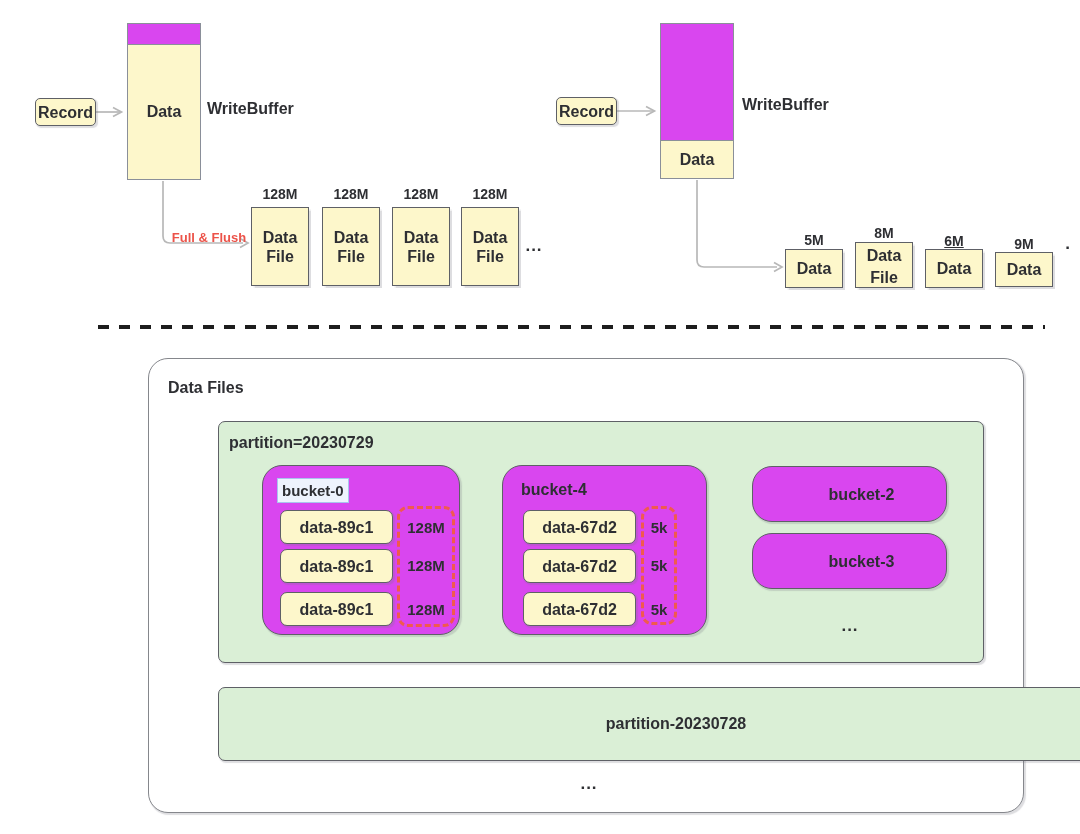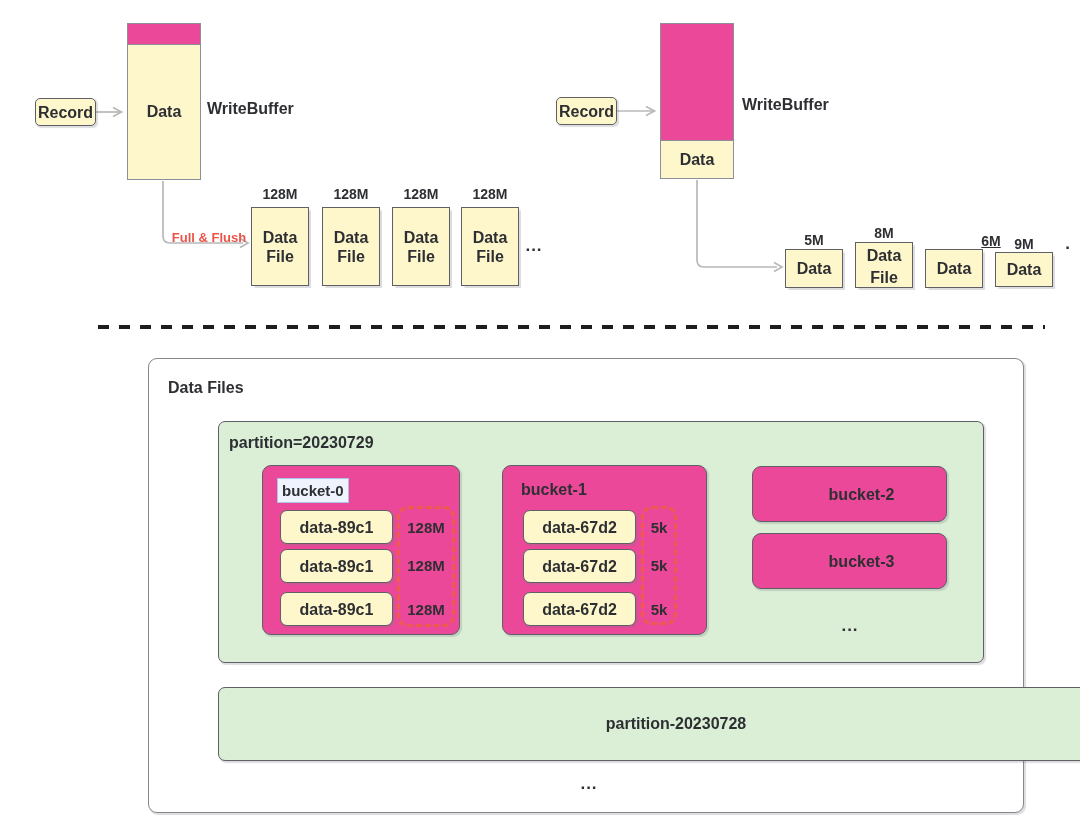--- a/index.html
+++ b/index.html
@@ -5,29 +5,29 @@
   html,body{margin:0;padding:0;background:#ffffff;}
   #canvas{
     position:relative;width:1080px;height:834px;background:#ffffff;overflow:hidden;
     font-family:"Liberation Sans",sans-serif;font-weight:700;color:#2e2f33;
   }
   .abs{position:absolute;box-sizing:border-box;}
   .center{display:flex;align-items:center;justify-content:center;text-align:center;}
   .shadow{box-shadow:1.5px 1.5px 1px rgba(120,120,130,0.25);}
   
   .yellow{background:#fdf7cb;}
-  .blue{background:#ec4899;padding-left:24px;}
+  .blue{background:#d946ef;padding-left:24px;}
   .green{background:#daefd6;}
   .white{background:#ffffff;}
   
   .bdark{border:1.6px solid #5e6066;}
   .bmid{border:1.6px solid #8a8f99;}
   .rounded{border-radius:7px;}
   .rounded-sm{border-radius:5px;}
-  .rounded-lg{border-radius:9px;}
+  .rounded-lg{border-radius:20px;}
   
   .t15{font-size:16px;line-height:19px;}
   .t16{font-size:16px;line-height:20px;}
   .t14{font-size:14px;line-height:17px;}
   .t13{font-size:13px;line-height:16px;}
   .red-label{color:#ec5349;}
   .ellipsis{font-size:17px;letter-spacing:1px;color:#2e2f33;}
   
   .wb-top{border-bottom:1.6px solid #8a8f99;}
   
@@ -109,21 +109,21 @@
 
 
   <div class="abs t14" style="left:785px;top:232px;width:58px;text-align:center;">5M</div>
   <div class="abs yellow bdark center t15 shadow" style="left:785px;top:249px;width:58px;height:39px;">
     <span>Data</span>
   </div>
   <div class="abs t14" style="left:855px;top:225px;width:58px;text-align:center;">8M</div>
   <div class="abs yellow bdark clip-box t15 shadow" style="left:855px;top:242px;width:58px;height:46px;line-height:22px;">
     <span style="display:inline-block;width:40px;">Data File</span>
   </div>
-  <div class="abs t14" style="left:962px;top:233px;width:58px;text-align:center;text-decoration:underline;">6M</div>
+  <div class="abs t14" style="left:925px;top:233px;width:58px;text-align:center;text-decoration:underline;">6M</div>
   <div class="abs yellow bdark center t15 shadow" style="left:925px;top:249px;width:58px;height:39px;">
     <span>Data</span>
   </div>
   <div class="abs t14" style="left:995px;top:236px;width:58px;text-align:center;">9M</div>
   <div class="abs yellow bdark center t15 shadow" style="left:995px;top:252px;width:58px;height:35px;">
     <span>Data</span>
   </div>
 
   <div class="abs ellipsis" style="left:1060px;top:234px;width:16px;text-align:center;">.</div>
 
@@ -149,21 +149,21 @@
           <span>data-89c1</span>
         </div>
         <div class="abs reddash" style="left:134px;top:40px;width:58px;height:121px;">
           <span class="dash-size" style="top:9px;">128M</span>
           <span class="dash-size" style="top:47px;">128M</span>
           <span class="dash-size" style="top:91px;">128M</span>
         </div>
       </div>
 
       <div class="abs blue bdark rounded-lg shadow" style="left:283px;top:43px;width:205px;height:170px;">
-        <div class="abs t15" style="left:18px;top:14px;">bucket-1</div>
+        <div class="abs t15" style="left:18px;top:14px;">bucket-4</div>
         <div class="abs yellow bdark rounded center t15 shadow" style="left:20px;top:44px;width:113px;height:34px;">
           <span>data-67d2</span>
         </div>
         <div class="abs yellow bdark rounded center t15 shadow" style="left:20px;top:83px;width:113px;height:34px;">
           <span>data-67d2</span>
         </div>
         <div class="abs yellow bdark rounded center t15 shadow" style="left:20px;top:126px;width:113px;height:34px;">
           <span>data-67d2</span>
         </div>
         <div class="abs reddash" style="left:138px;top:40px;width:36px;height:119px;">

